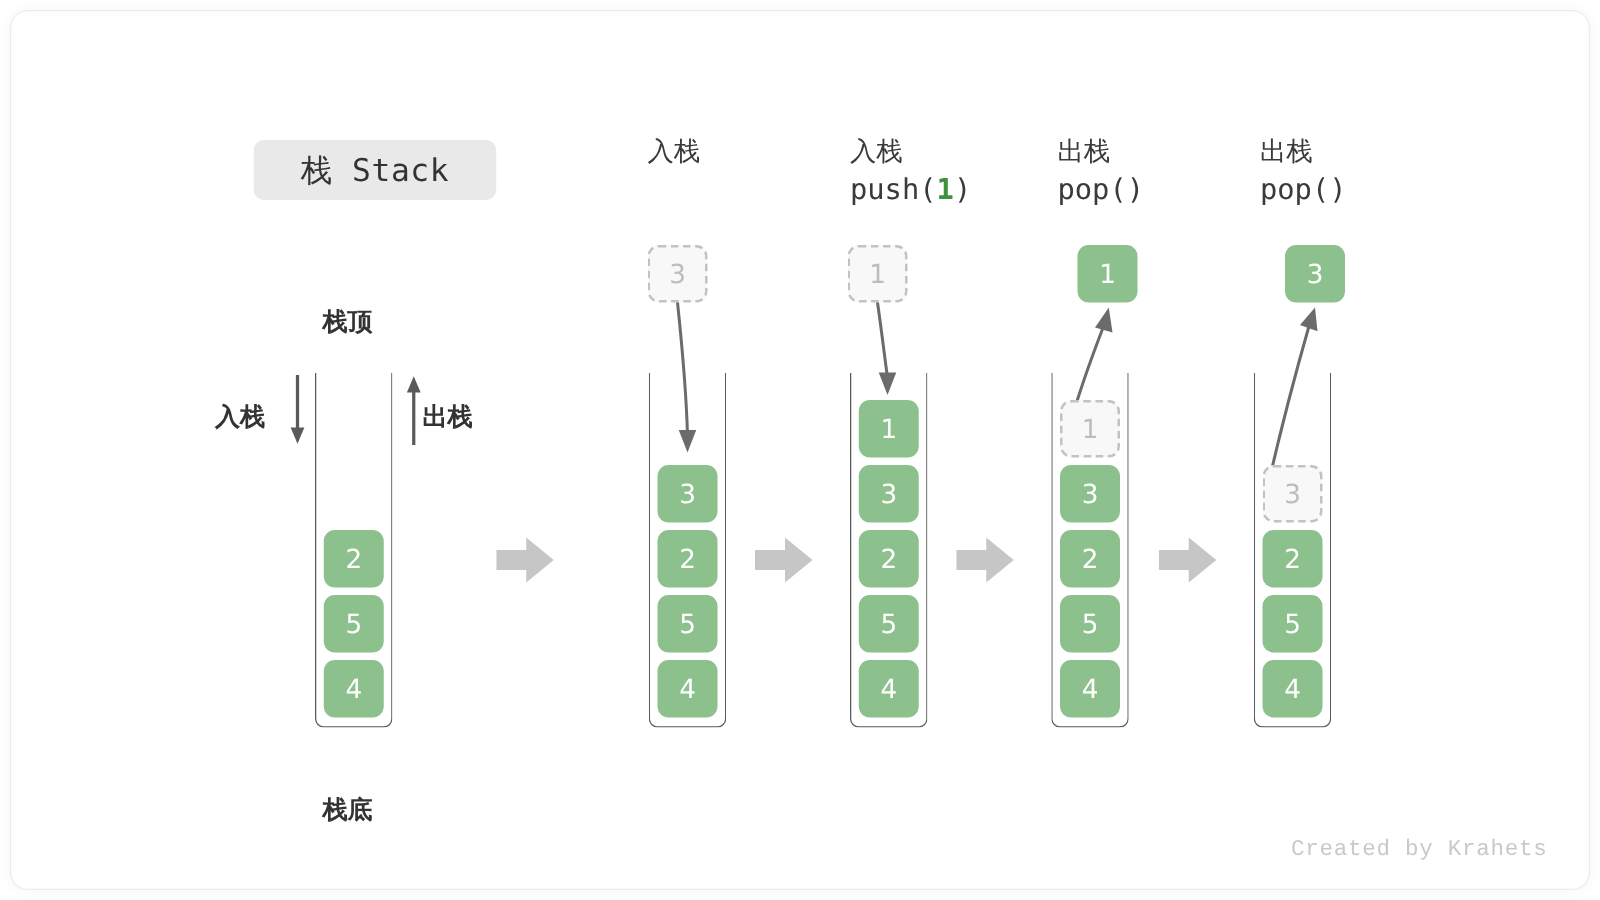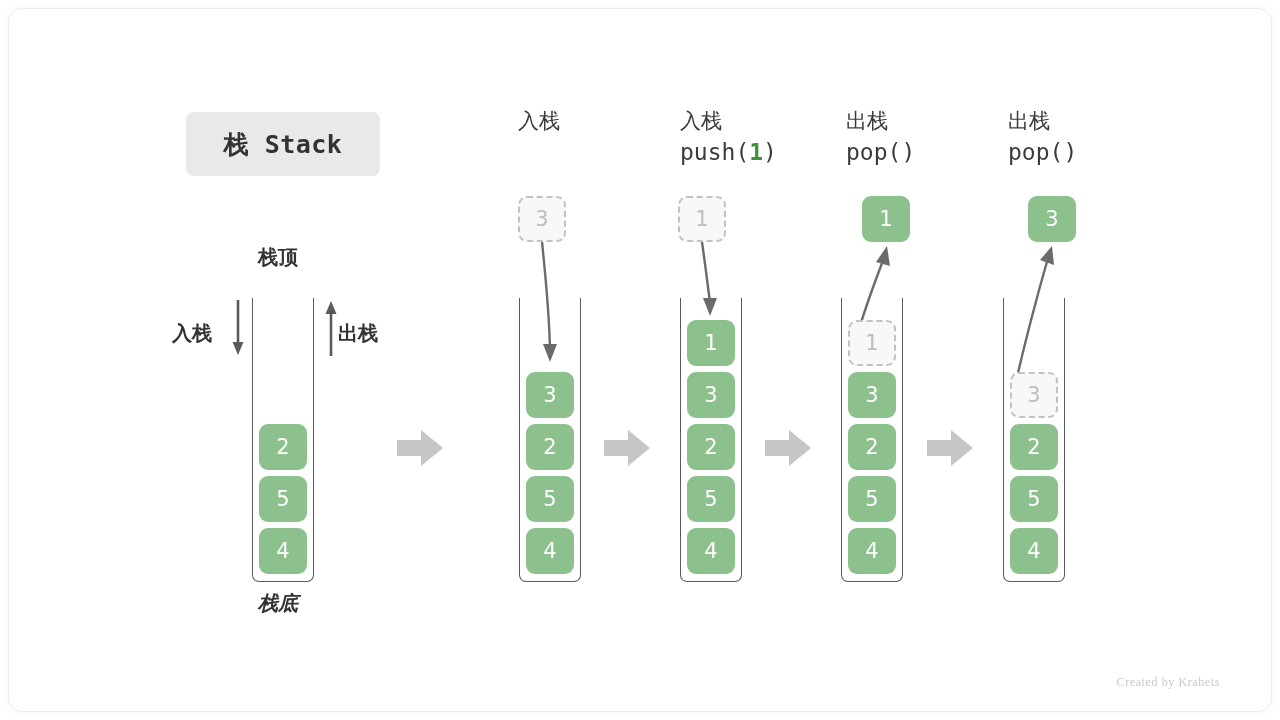--- a/index.html
+++ b/index.html
@@ -21,28 +21,28 @@
     width: 1264px; height: 704px;
     background: #ffffff;
     border: 1px solid #ececec;
     border-radius: 14px;
     box-shadow: 0 0 10px rgba(0,0,0,0.045);
   }
 
   
   .title-chip {
     position: absolute;
-    left: 186px; top: 112px;
-    width: 194px; height: 64px;
+    left: 203px; top: 112px;
+    width: 194px; height: 48px;
     background: #e9e9e9;
     border-radius: 8px;
     display: flex; align-items: center; justify-content: center;
     color: #333333;
     font-size: 25px;
-    font-weight: bold;
+    font-weight: normal;
     letter-spacing: 0.5px;
     font-family: "DejaVu Sans Mono", "Liberation Mono", monospace;
     white-space: pre;
   }
 
   
   .cn-label {
     position: absolute;
     color: #333333;
     font-size: 20px;
@@ -124,39 +124,39 @@
     position: absolute;
     overflow: visible;
   }
 
   
   .thin-arrow { position: absolute; }
 
   
   .footer {
     position: absolute;
-    right: 60px; bottom: 30px;
+    right: 42px; bottom: 30px;
     color: #c9c9c9;
-    font-size: 12px;
+    font-size: 18px;
     letter-spacing: 0.6px;
-    font-family: Liberation Serif, serif;
+    font-family: Liberation Mono, monospace;
     white-space: pre;
   }
 </style>
 </head>
 <body>
 
 <div id="canvas">
   <div class="card"></div>
 
   <div class="title-chip">栈 Stack</div>
 
   <div class="cn-label" style="left:258px; top:244px;">栈顶</div>
 
-  <div class="cn-label" style="left:258px; top:590px;font-style:italic;">栈底</div>
+  <div class="cn-label" style="left:258px; top:634px;">栈底</div>
 
   <div class="cn-label" style="left:172px; top:320px;">入栈</div>
 
   <div class="cn-label" style="left:338px; top:320px;">出栈</div>
 
   <svg class="thin-arrow" style="left:227px; top:298px;" width="22" height="60">
     <line x1="11" y1="2" x2="11" y2="46" stroke="#5a5a5a" stroke-width="2.6"></line>
     <polygon points="11,57 5.5,44 16.5,44" fill="#5a5a5a"></polygon>
   </svg>
 

